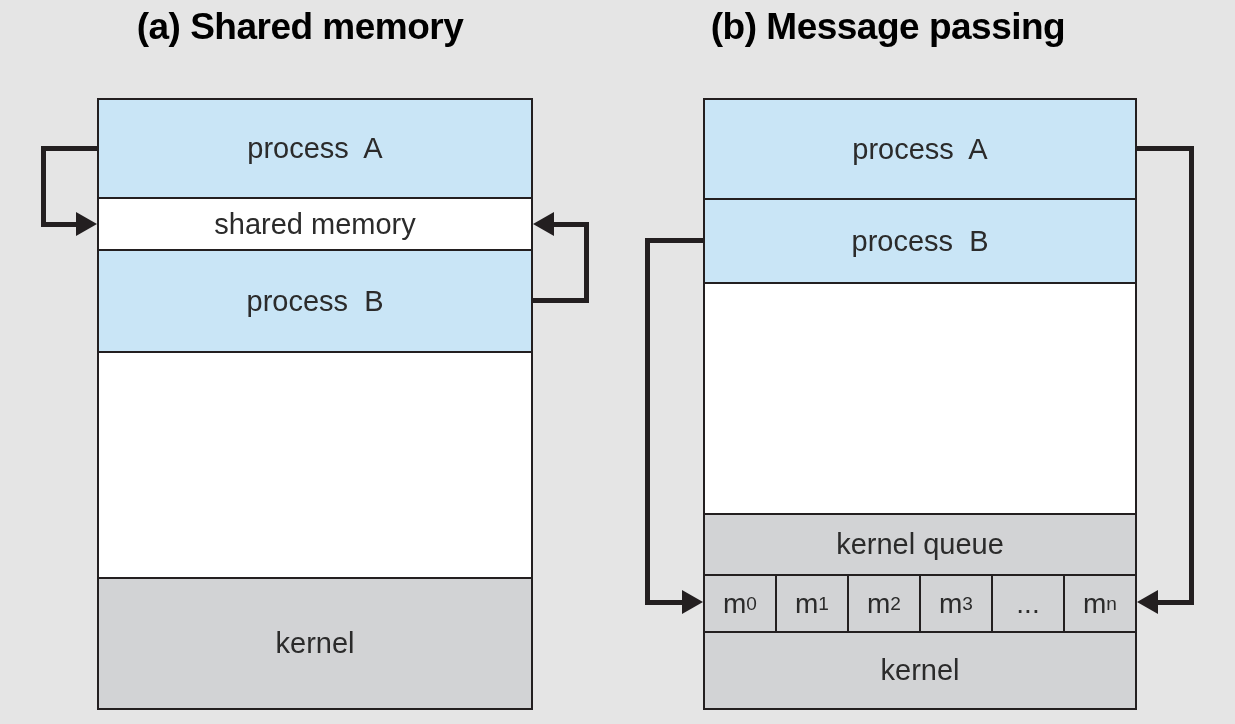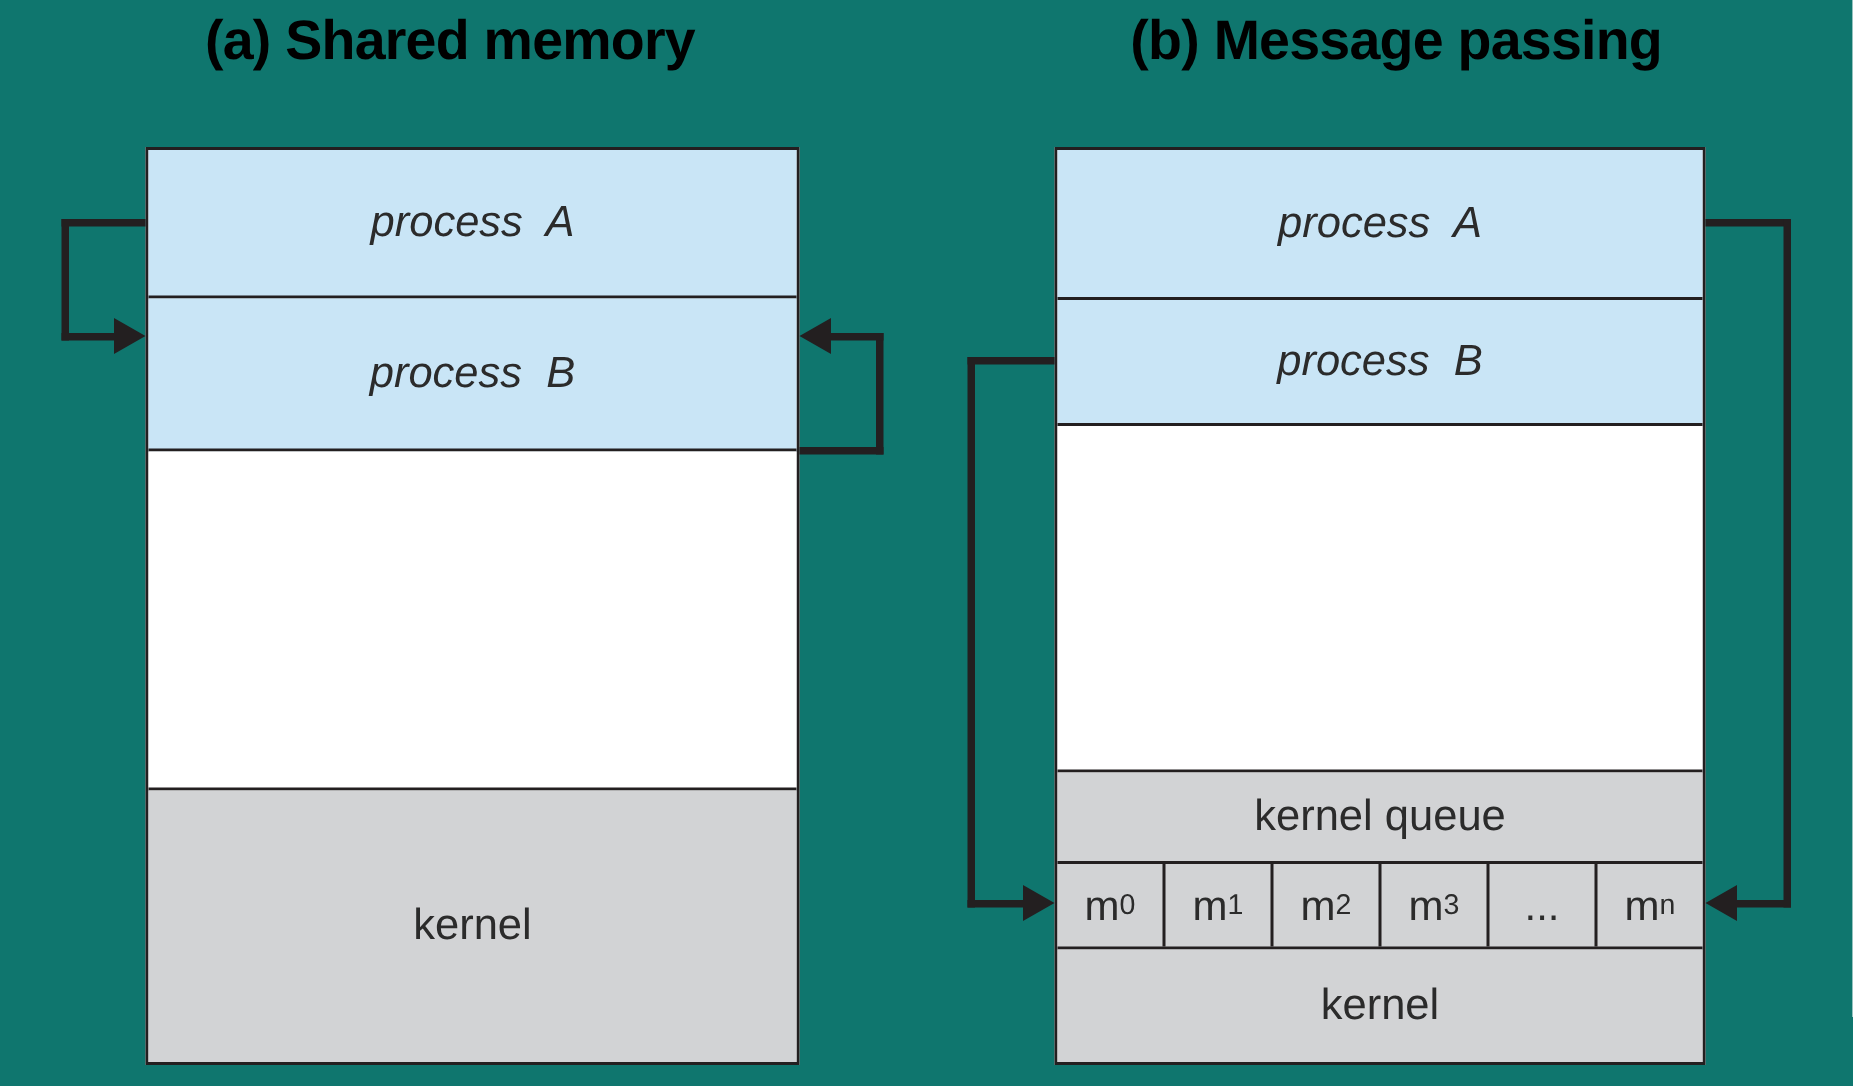--- a/index.html
+++ b/index.html
@@ -5,21 +5,21 @@
   html, body {
     margin: 0;
     padding: 0;
     background: #ffffff;
     font-family: "Liberation Sans", sans-serif;
   }
   .canvas {
     position: relative;
     width: 1235px;
     height: 724px;
-    background: #0f766e;
+    background: #e5e5e5;
     overflow: hidden;
   }
   .panel-title {
     position: absolute;
     font-weight: bold;
     font-size: 37px;
     color: #000000;
     text-align: center;
     white-space: pre;
     letter-spacing: -0.5px;
@@ -37,21 +37,21 @@
     flex: 0 0 auto;
     display: flex;
     align-items: center;
     justify-content: center;
     font-size: 29px;
     color: #2b2b2b;
     white-space: pre;
     border-bottom: 2px solid var(--line, #231f20);
   }
   .sec.last { flex: 1 1 auto; border-bottom: none; }
-  .fill-blue  { background: var(--process-fill, #c9e5f6); font-style: italic; }
+  .fill-blue  { background: var(--process-fill, #c9e5f6); }
   .fill-gray  { background: var(--kernel-fill, #d2d3d5); }
   .fill-white { background: #ffffff; }
 
   .cells-row {
     box-sizing: border-box;
     flex: 0 0 auto;
     display: flex;
     flex-direction: row;
     border-bottom: 2px solid var(--line, #231f20);
     background: var(--kernel-fill, #d2d3d5);
@@ -96,20 +96,23 @@
 <body>
 
 <div class="canvas">
 
   <div class="panel-title" style="left:80px; top:6px; width:440px;">(a) Shared memory</div>
 
   <div class="mainbox" style="left:97px; top:98px; width:436px; height:612px;">
     <div class="sec fill-blue" style="height:99px;">
       <span>process  A</span>
     </div>
+    <div class="sec fill-white" style="height:52px;">
+      <span>shared memory</span>
+    </div>
     <div class="sec fill-blue" style="height:102px;">
       <span>process  B</span>
     </div>
     <div class="sec fill-white" style="height:226px;"></div>
     <div class="sec fill-gray last">
       <span>kernel</span>
     </div>
   </div>
 
   <div>
@@ -119,21 +122,21 @@
     <div class="ah-right" style="left:76px; top:212px;"></div>
   </div>
 
   <div>
     <div class="seg" style="left:533px; top:298px; width:56px; height:5px;"></div>
     <div class="seg" style="left:584px; top:222px; width:5px;  height:81px;"></div>
     <div class="seg" style="left:553px; top:222px; width:36px; height:5px;"></div>
     <div class="ah-left" style="left:533px; top:212px;"></div>
   </div>
 
-  <div class="panel-title" style="left:668px; top:6px; width:440px;text-align:right;">(b) Message passing</div>
+  <div class="panel-title" style="left:668px; top:6px; width:440px;">(b) Message passing</div>
 
   <div class="mainbox" style="left:703px; top:98px; width:434px; height:612px;">
     <div class="sec fill-blue" style="height:100px;">
       <span>process  A</span>
     </div>
     <div class="sec fill-blue" style="height:84px;">
       <span>process  B</span>
     </div>
     <div class="sec fill-white" style="height:231px;"></div>
     <div class="sec fill-gray" style="height:61px;">

